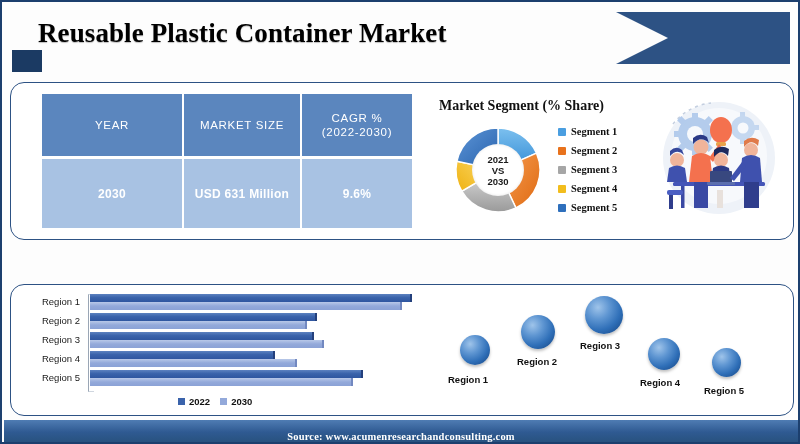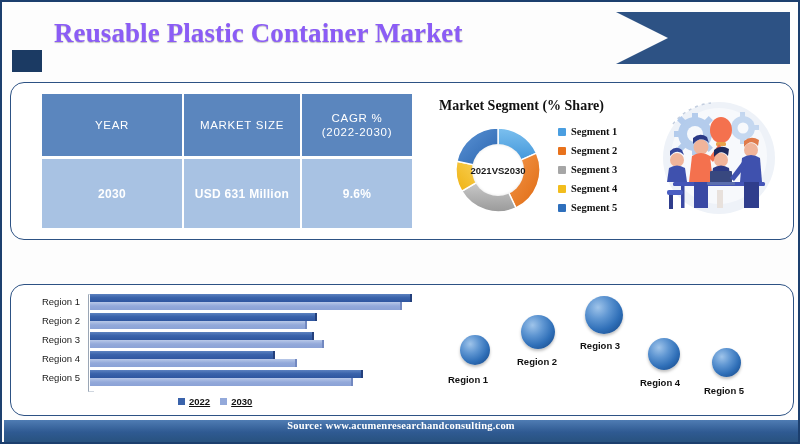--- a/index.html
+++ b/index.html
@@ -28,22 +28,22 @@
     clip-path:polygon(
       0 0, 770px 0, 770px 52px, 596px 52px, 648px 26px, 596px 0,
       14px 0, 14px 0, 0 0, 0 52px, 0 52px
     );
   }
   .banner-notch{
     position:absolute;left:0px;top:0px;width:36px;height:26px;
     background:#fdfdfd;
   }
   .banner-title{
-    position:absolute;left:52px;top:12px;
-    font-size:27px;font-weight:bold;color:#8b5cf6;
+    position:absolute;left:36px;top:12px;
+    font-size:27px;font-weight:bold;color:#000000;
     letter-spacing:.1px;white-space:nowrap;
     text-shadow:0 1px 1px rgba(0,0,0,.25);
   }
 
   
   .logo{position:absolute;left:655px;top:13px;width:140px;height:42px;}
   .logo-globe{position:absolute;left:0;top:4px;width:32px;height:32px;}
   .logo-acumen{
     position:absolute;left:36px;top:2px;
     font-size:22px;font-weight:bold;color:#1b3a63;
@@ -88,21 +88,21 @@
   
   .seg-title{
     position:absolute;left:437px;top:96px;
     font-size:14px;font-weight:bold;color:#111111;
     font-family:"Liberation Serif",serif;
   }
   .donut{position:absolute;left:446px;top:118px;width:100px;height:100px;}
   .donut-center{
     position:absolute;left:24px;top:24px;width:52px;height:52px;
     border-radius:50%;background:#ffffff;
-    display:flex;align-items:center;justify-content:center;
+    display:flex;flex-direction:column;align-items:center;justify-content:center;
     box-shadow:inset 0 0 3px rgba(0,0,0,.12);
   }
   .donut-center span{
     font-size:9.5px;font-weight:bold;color:#1a1a1a;line-height:11px;
     font-family:"Liberation Sans",sans-serif;
   }
   .legend{position:absolute;left:556px;top:120px;width:80px;}
   .legend-row{display:flex;align-items:center;height:19px;}
   .legend-sw{
     width:8px;height:8px;margin-right:5px;flex:0 0 auto;
@@ -141,35 +141,35 @@
     border-bottom:1px solid #cfd6df;box-sizing:border-box;
   }
   .bar{position:absolute;left:72px;height:8px;}
   .bar-2022{background:linear-gradient(to bottom,#5c82c0 0%,#3a63ab 45%,#2f56a0 100%);
     border-right:2px solid #24407c;}
   .bar-2030{background:linear-gradient(to bottom,#b8c8e8 0%,#93a9da 50%,#8ba2d6 100%);
     border-right:2px solid #7288c0;}
   .bar-legend{position:absolute;left:160px;top:106px;display:flex;gap:10px;align-items:center;}
   .bl-item{display:flex;align-items:center;gap:4px;}
   .bl-sw{width:7px;height:7px;}
-  .bl-tx{font-size:9.5px;font-weight:bold;color:#111;font-family:"Liberation Sans",sans-serif;text-decoration:underline;}
+  .bl-tx{font-size:9.5px;font-weight:bold;color:#111;font-family:"Liberation Sans",sans-serif;}
 
   
   .bubbles{position:absolute;left:420px;top:286px;width:372px;height:126px;}
   .bubble{position:absolute;border-radius:50%;
     background:radial-gradient(circle at 34% 30%,#9fc4ea 0%,#5f96d2 32%,#2f6fb8 62%,#1c4f8f 88%,#163f73 100%);
     box-shadow:0 2px 3px rgba(0,0,0,.25);}
   .bubble-lb{position:absolute;font-size:9.5px;font-weight:bold;color:#111;
     font-family:"Liberation Sans",sans-serif;white-space:nowrap;}
 
   
   .footer{
     position:absolute;left:2px;top:418px;width:794px;height:22px;
     background:linear-gradient(to bottom,#4f7cb3 0%,#2f5a92 55%,#28527f 100%);
-    display:flex;align-items:flex-start;justify-content:center;
+    display:flex;align-items:flex-end;justify-content:center;
   }
   .footer-text{
     font-size:10.5px;font-weight:bold;color:#ffffff;
     font-family:"Liberation Serif",serif;letter-spacing:.2px;
   }
 </style>
 </head>
 <body>
 
 <div class="page">

